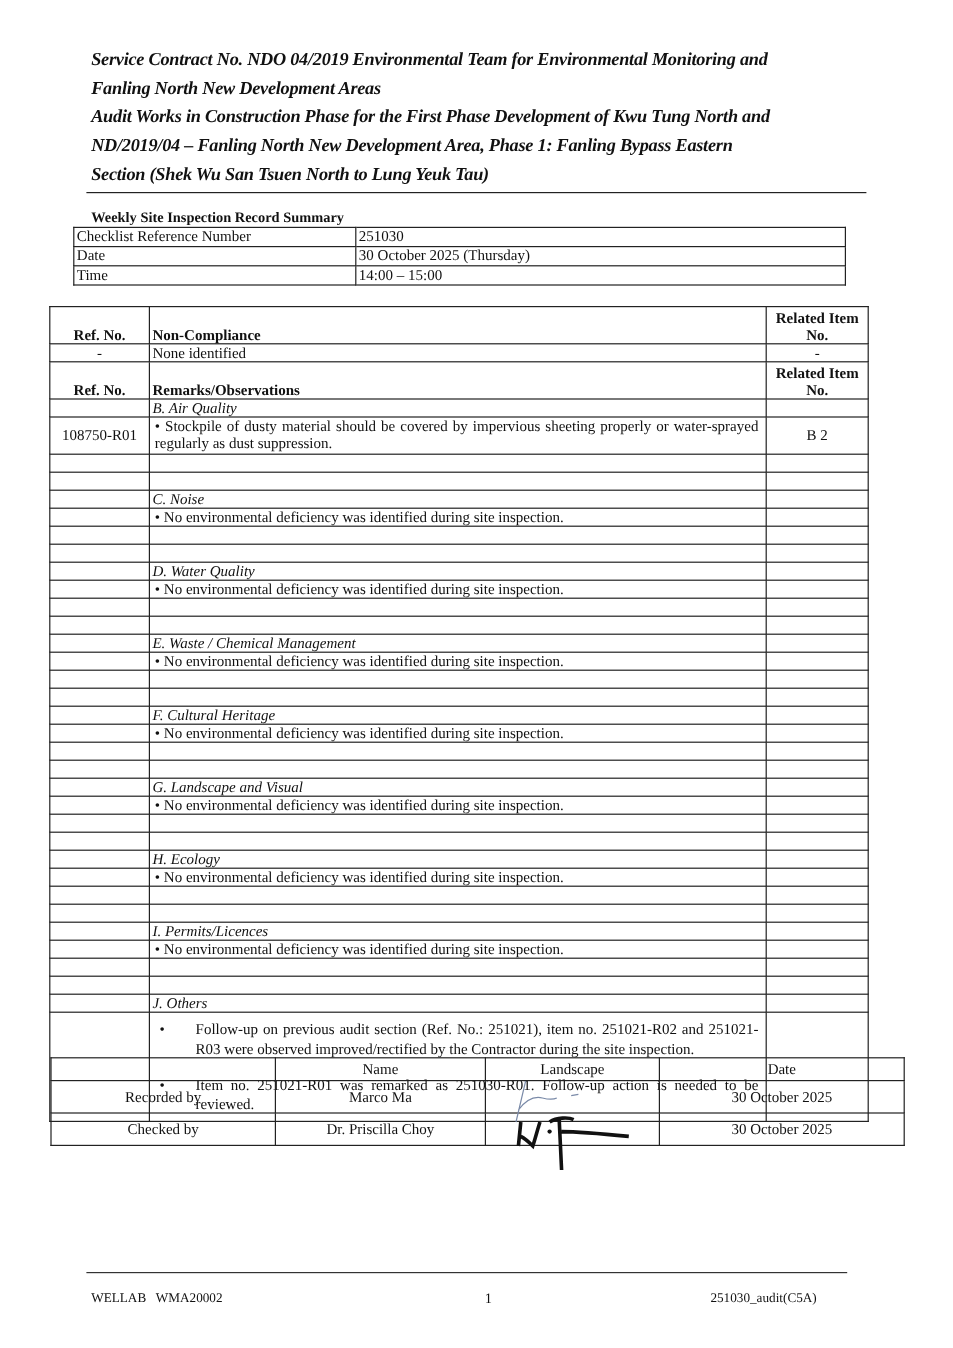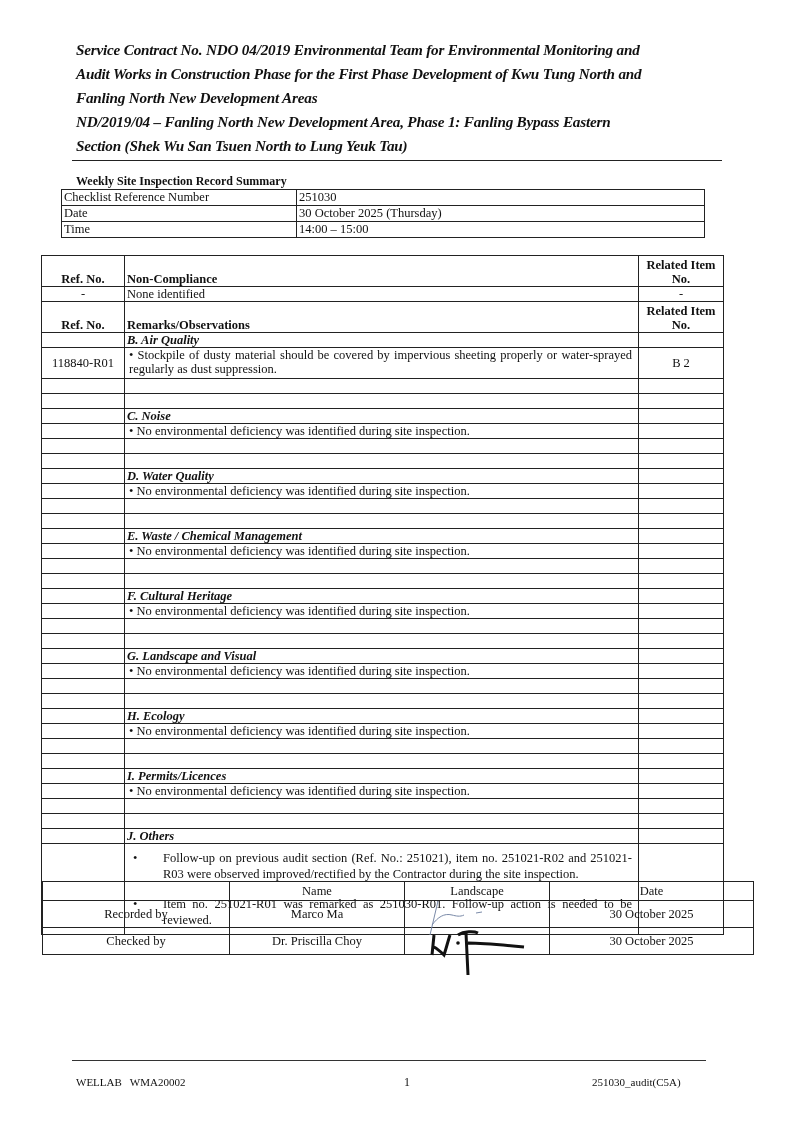--- a/index.html
+++ b/index.html
@@ -27,21 +27,21 @@
     .summary-table td.k { width: 230px; }
 
     .main-table { left: 41px; top: 255px; width: 683px; }
     .main-table td.ref { width: 78px; text-align: center; }
     .main-table td.rel { width: 80px; text-align: center; }
     .main-table td.hdr { font-weight: bold; vertical-align: bottom; }
     .main-table td.hdr-left { text-align: left; }
     .main-table tr.hrow td { height: 30px; }
     .main-table tr.row td { height: 14px; }
     .main-table tr.blank td { height: 14px; }
-    .main-table td.cat { font-style: italic; font-weight: bold; }
+    .main-table td.cat { font-style: italic; font-weight: normal; }
     .main-table td.bullet { padding-left: 4px; }
     .main-table td.justify { text-align: justify; padding-right: 6px; }
     .main-table td.vmid { vertical-align: middle; }
     .others-list { margin: 6px 0 6px 0; padding: 0; list-style: none; }
     .others-list li { position: relative; padding-left: 36px; padding-right: 4px; text-align: justify; margin-bottom: 14px; line-height: 16px; }
     .others-list li:last-child { margin-bottom: 0; }
     .others-list li .dot { position: absolute; left: 6px; top: 0; }
 
     .sign-table { left: 42px; top: 881px; width: 712px; padding-left: 43px; }
     .sign-table td { text-align: center; vertical-align: middle; font-size: 12.5px; }
@@ -59,22 +59,22 @@
     .footer { position: absolute; top: 1076px; font-size: 11px; line-height: 12px; }
     .footer.left { left: 76px; }
     .footer.center { left: 404px; font-size: 12px; }
     .footer.right { left: 592px; }
   </style>
 </head>
 <body>
 
 <div class="header-title">
   <div>Service Contract No. NDO 04/2019 Environmental Team for Environmental Monitoring and</div>
+  <div>Fanling North New Development Areas</div>
   <div>Audit Works in Construction Phase for the First Phase Development of Kwu Tung North and</div>
-  <div>Fanling North New Development Areas</div>
   <div>ND/2019/04 – Fanling North New Development Area, Phase 1: Fanling Bypass Eastern</div>
   <div>Section (Shek Wu San Tsuen North to Lung Yeuk Tau)</div>
 </div>
 <div class="header-rule"></div>
 
 <div class="summary-heading">Weekly Site Inspection Record Summary</div>
 <table class="summary-table">
   <tbody>
       <tr>
     <td class="k">Checklist Reference Number</td>
@@ -108,21 +108,21 @@
     <td class="hdr hdr-left">Remarks/Observations</td>
     <td class="rel hdr">Related Item No.</td>
   </tr>
 
   <tr class="row">
     <td class="ref"></td>
     <td class="cat">B. Air Quality</td>
     <td class="rel"></td>
   </tr>
   <tr>
-    <td class="ref vmid" style="height:30px;">118840-R01</td>
+    <td class="ref vmid" style="height:30px;">108750-R01</td>
     <td class="bullet justify"><span>•</span> <span>Stockpile of dusty material should be covered by impervious sheeting properly or water-sprayed regularly as dust suppression.</span></td>
     <td class="rel vmid">B 2</td>
   </tr>
   <tr class="blank">
         <td></td>
         <td></td>
         <td></td>
       </tr>
   <tr class="blank">
         <td></td>

